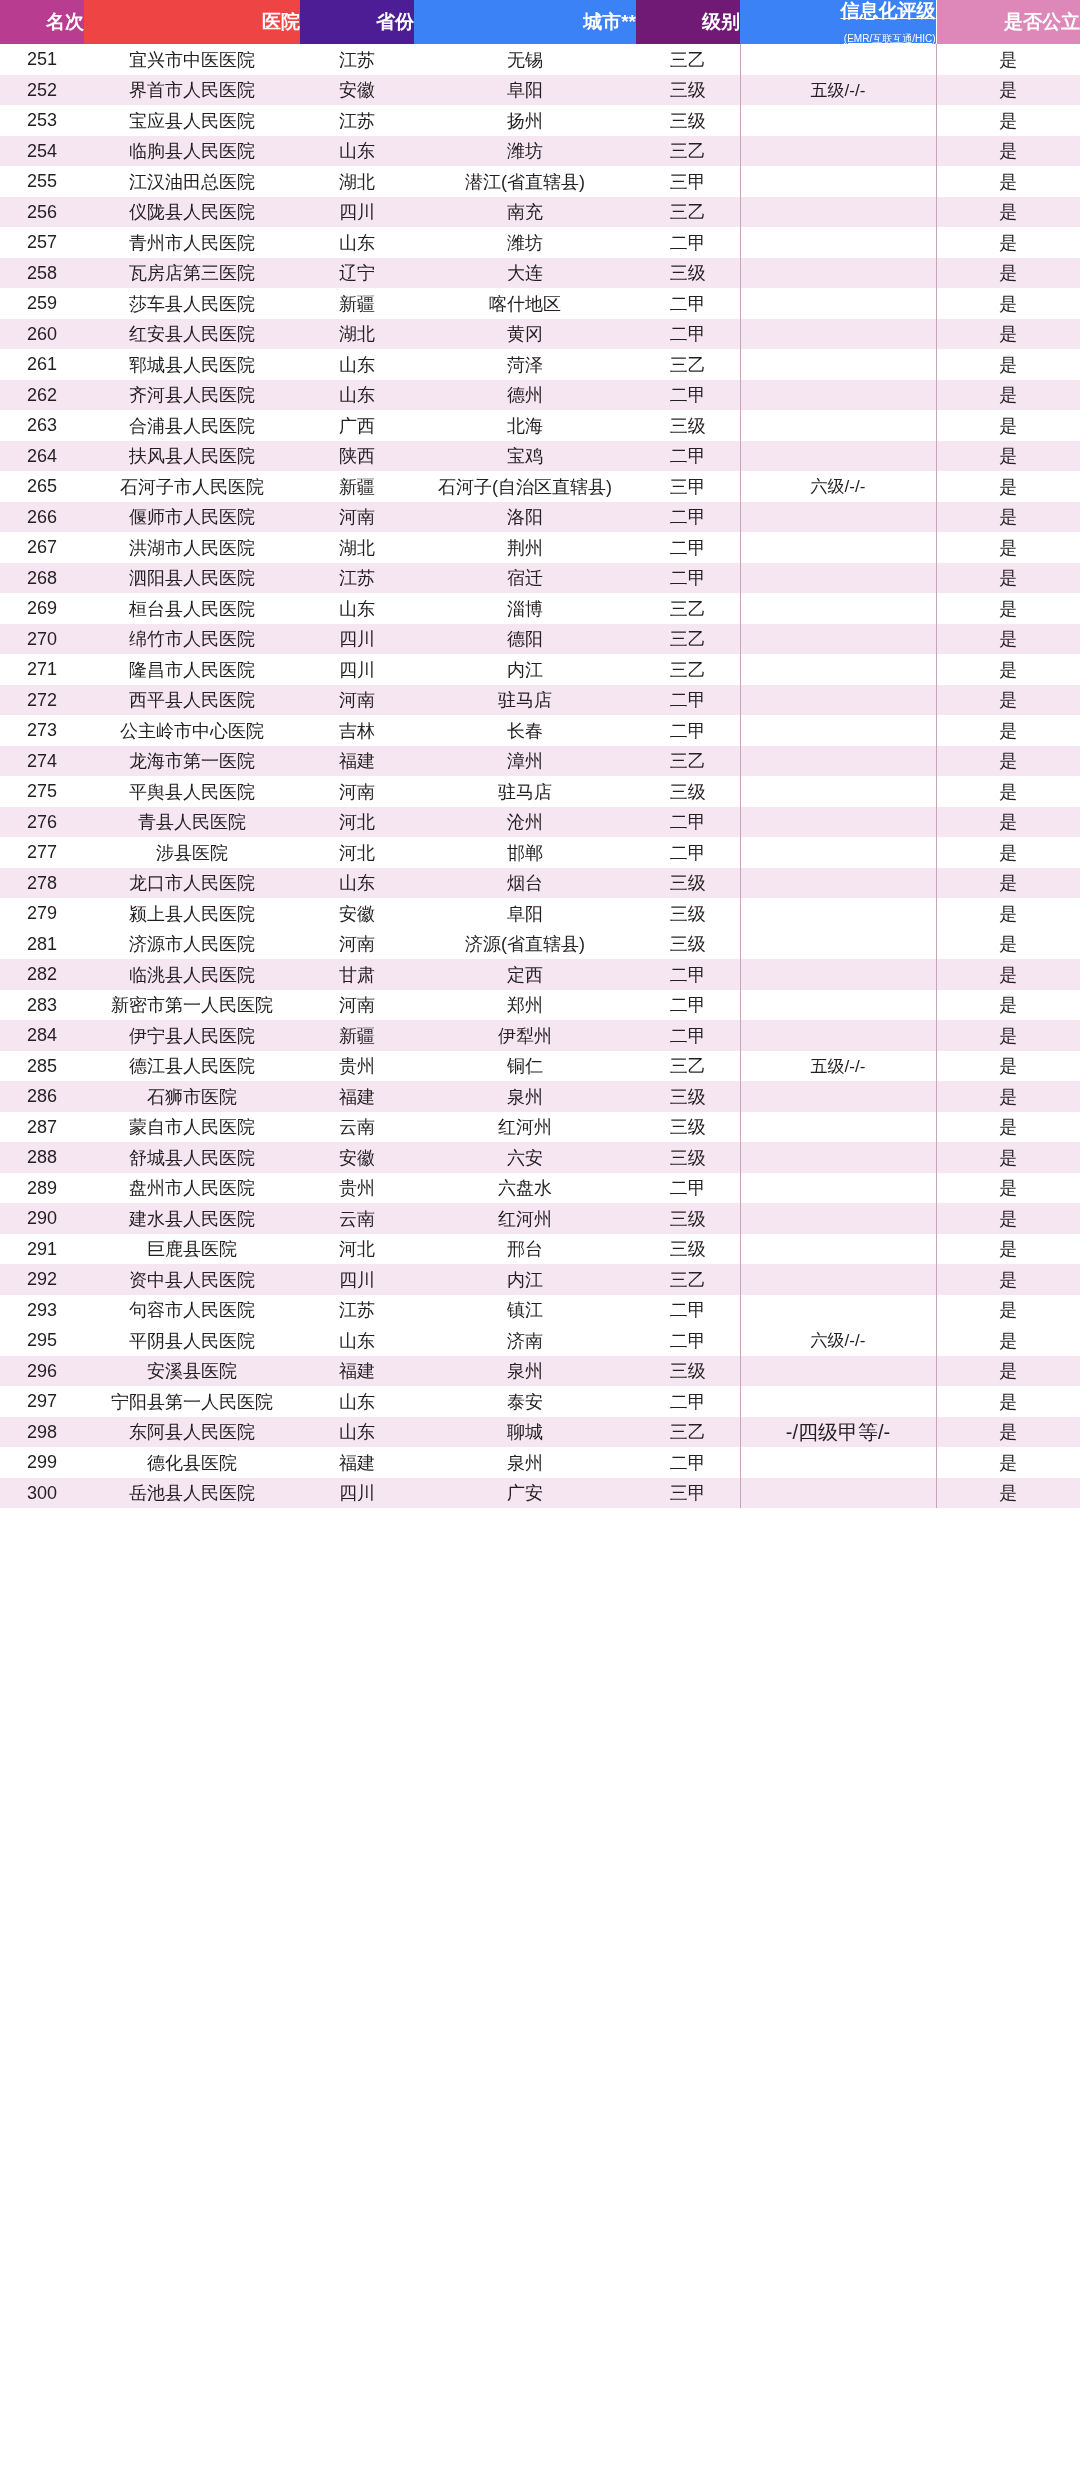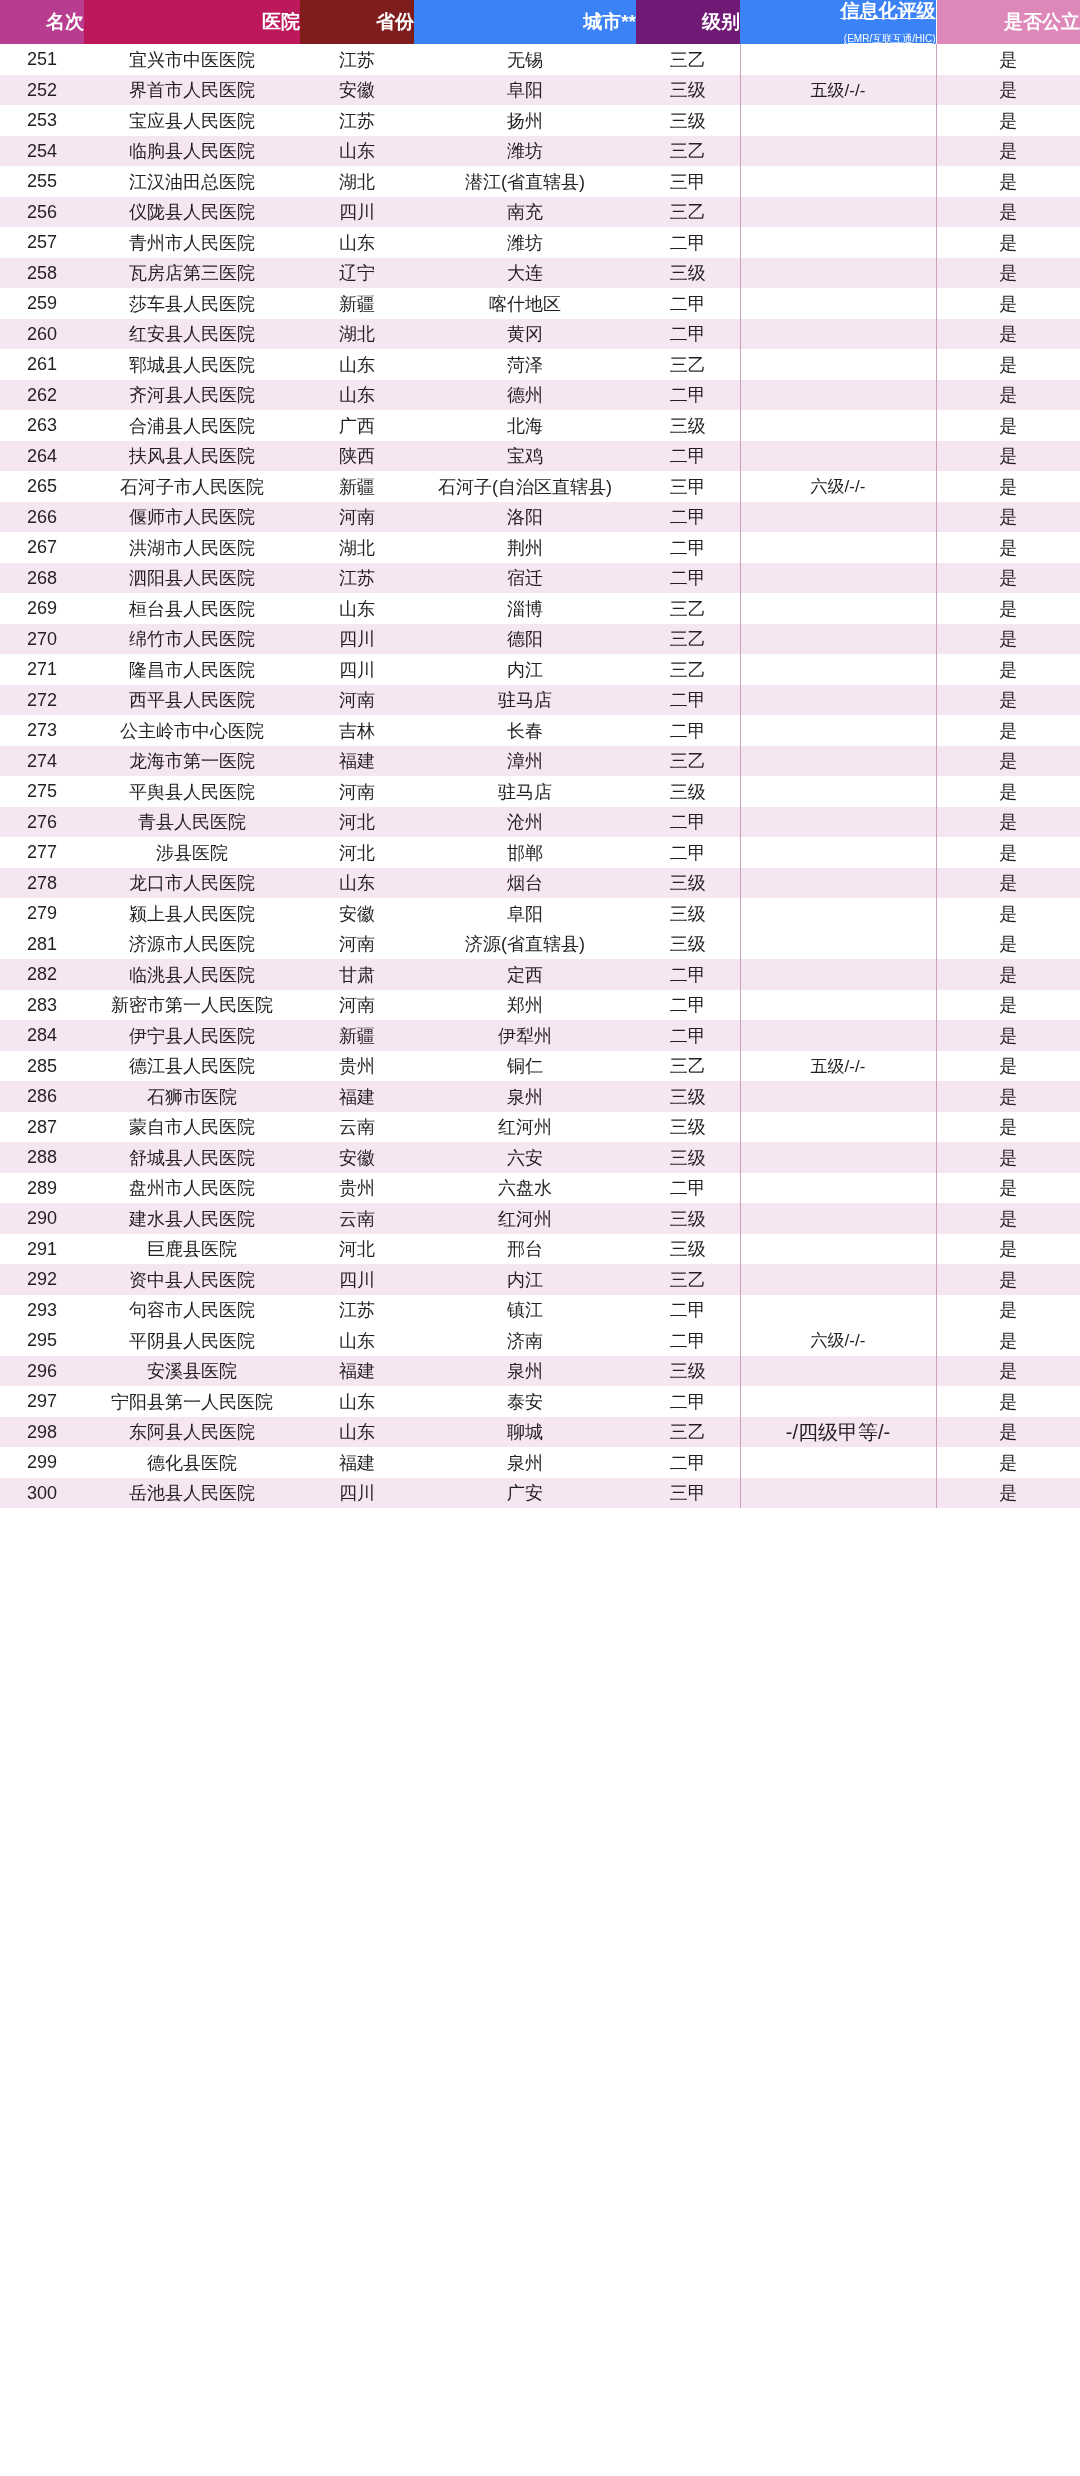--- a/index.html
+++ b/index.html
@@ -28,22 +28,22 @@
     height: 43px;
     color: #ffffff;
     font-size: 19px;
     font-weight: bold;
     text-align: right;
     vertical-align: middle;
     padding: 0;
     line-height: 1.15;
   }
   thead th.h-rank   { background: #b83c8f; }
-  thead th.h-hosp   { background: #be185d; }
-  thead th.h-prov   { background: #7f1d1d; }
+  thead th.h-hosp   { background: #ef4444; }
+  thead th.h-prov   { background: #4c1d95; }
   thead th.h-city   { background: #3b82f6; }
   thead th.h-level  { background: #701a75; }
   thead th.h-info   { background: #3b82f6; text-decoration: underline; }
   thead th.h-public { background: #de88ba; padding-left: 20px; }
 
   thead th .sub {
     display: block;
     font-size: 10px;
     font-weight: normal;
     margin-top: 11px;

